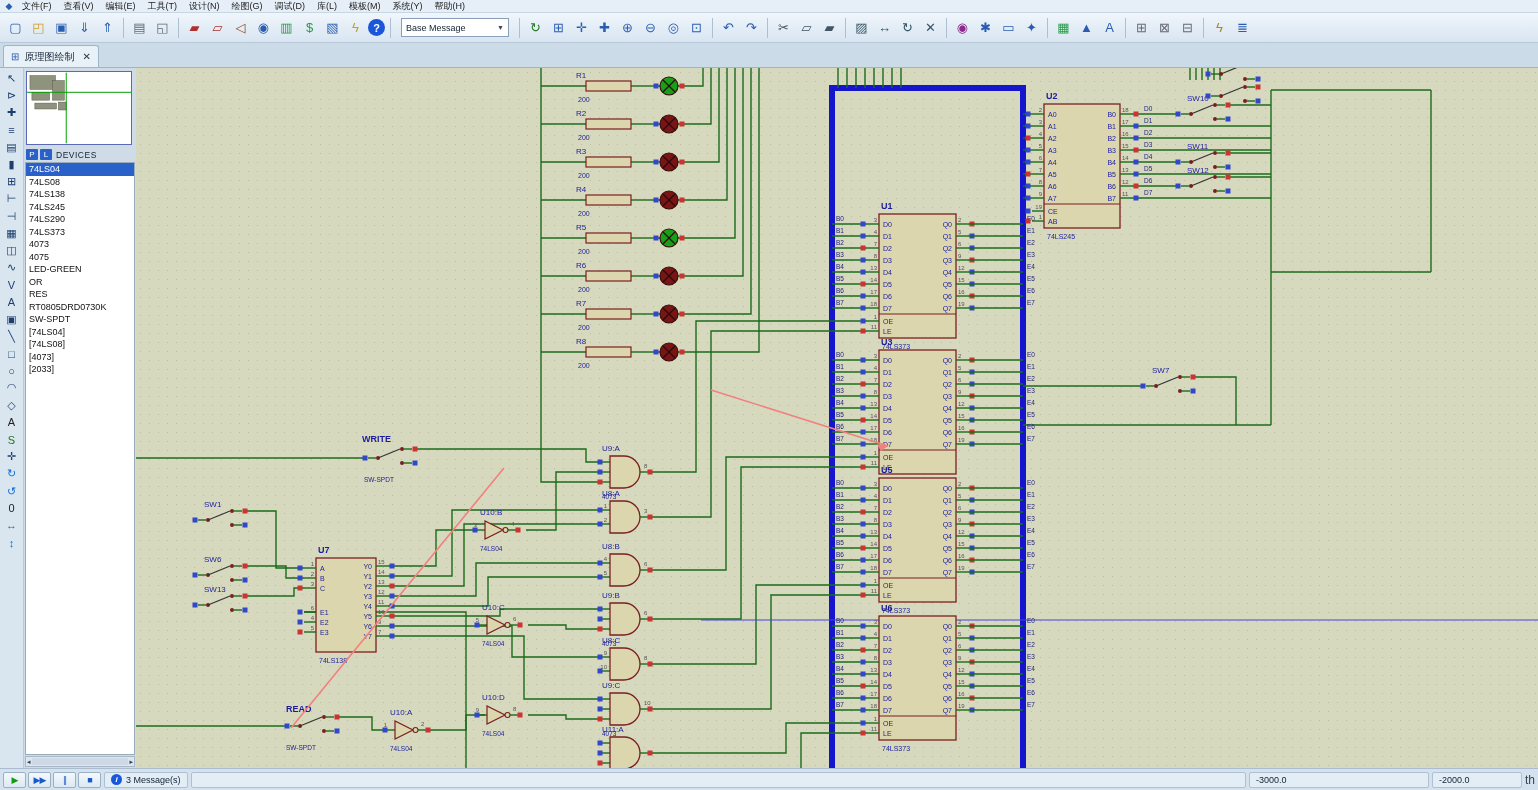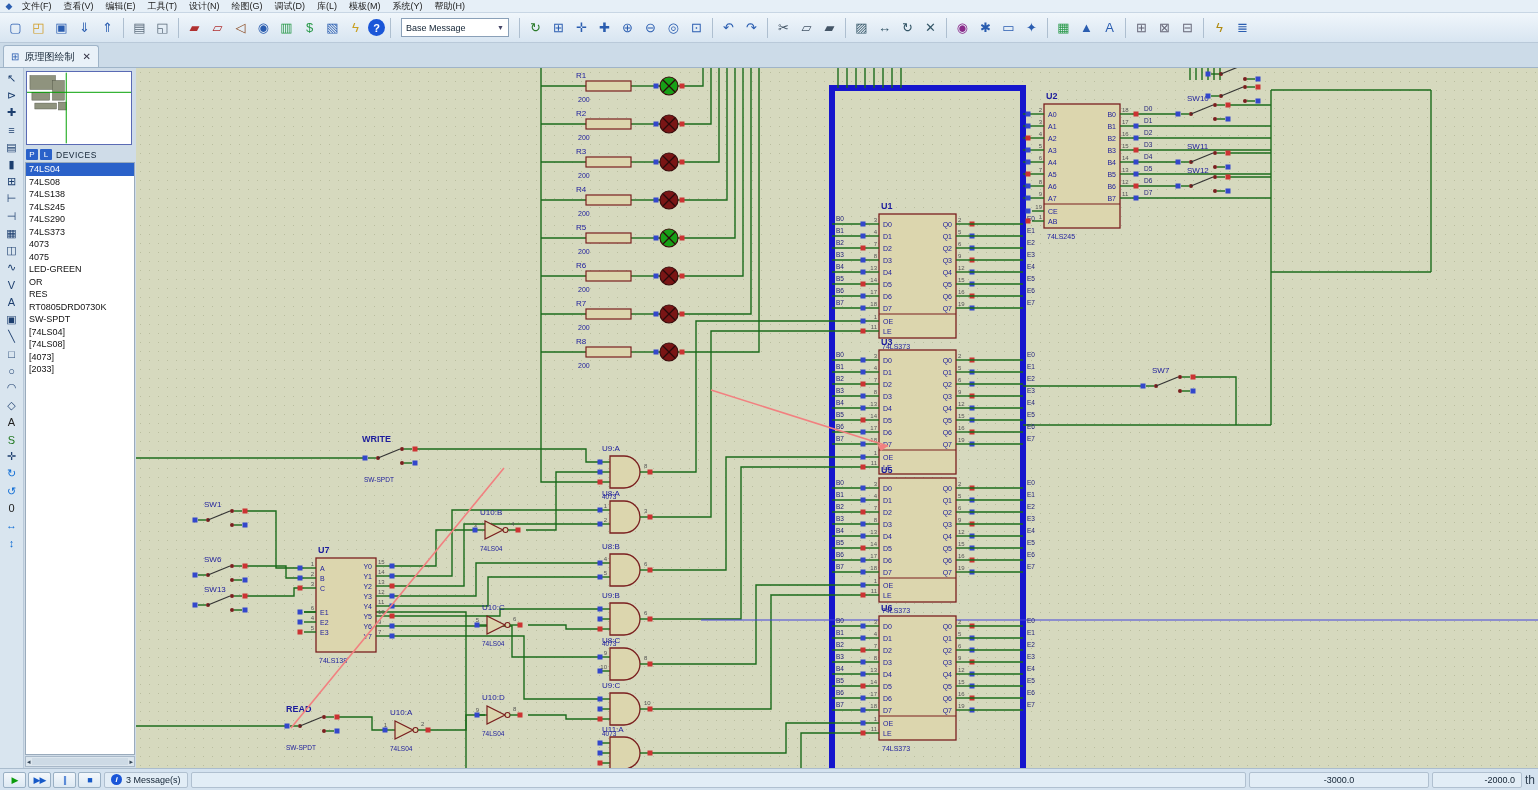--- a/index.html
+++ b/index.html
@@ -1291,20 +1291,20 @@
       <div class="simbtn" style="color: rgb(12, 156, 12);">▶</div>
       <div class="simbtn" style="color: rgb(22, 89, 200);">▶▶</div>
       <div class="simbtn" style="color: rgb(22, 89, 200);">∥</div>
       <div class="simbtn" style="color: rgb(22, 89, 200);">■</div>
     </span>
   <div class="sbox">
     <span id="infoicon">i</span>
     <span>3 Message(s)</span>
   </div>
   <div class="sbox spacer"></div>
-  <div class="sbox" style="width:180px;justify-content:center">
+  <div class="sbox" style="width:180px;justify-content:flex-start">
     <span>-3000.0</span>
   </div>
-  <div class="sbox" style="width:90px;justify-content:flex-end">
+  <div class="sbox" style="width:90px;justify-content:flex-start">
     <span>-2000.0</span>
   </div>
   <span style="font-size:12px;color:#345">th</span>
 </div>
 
 </body></html>

